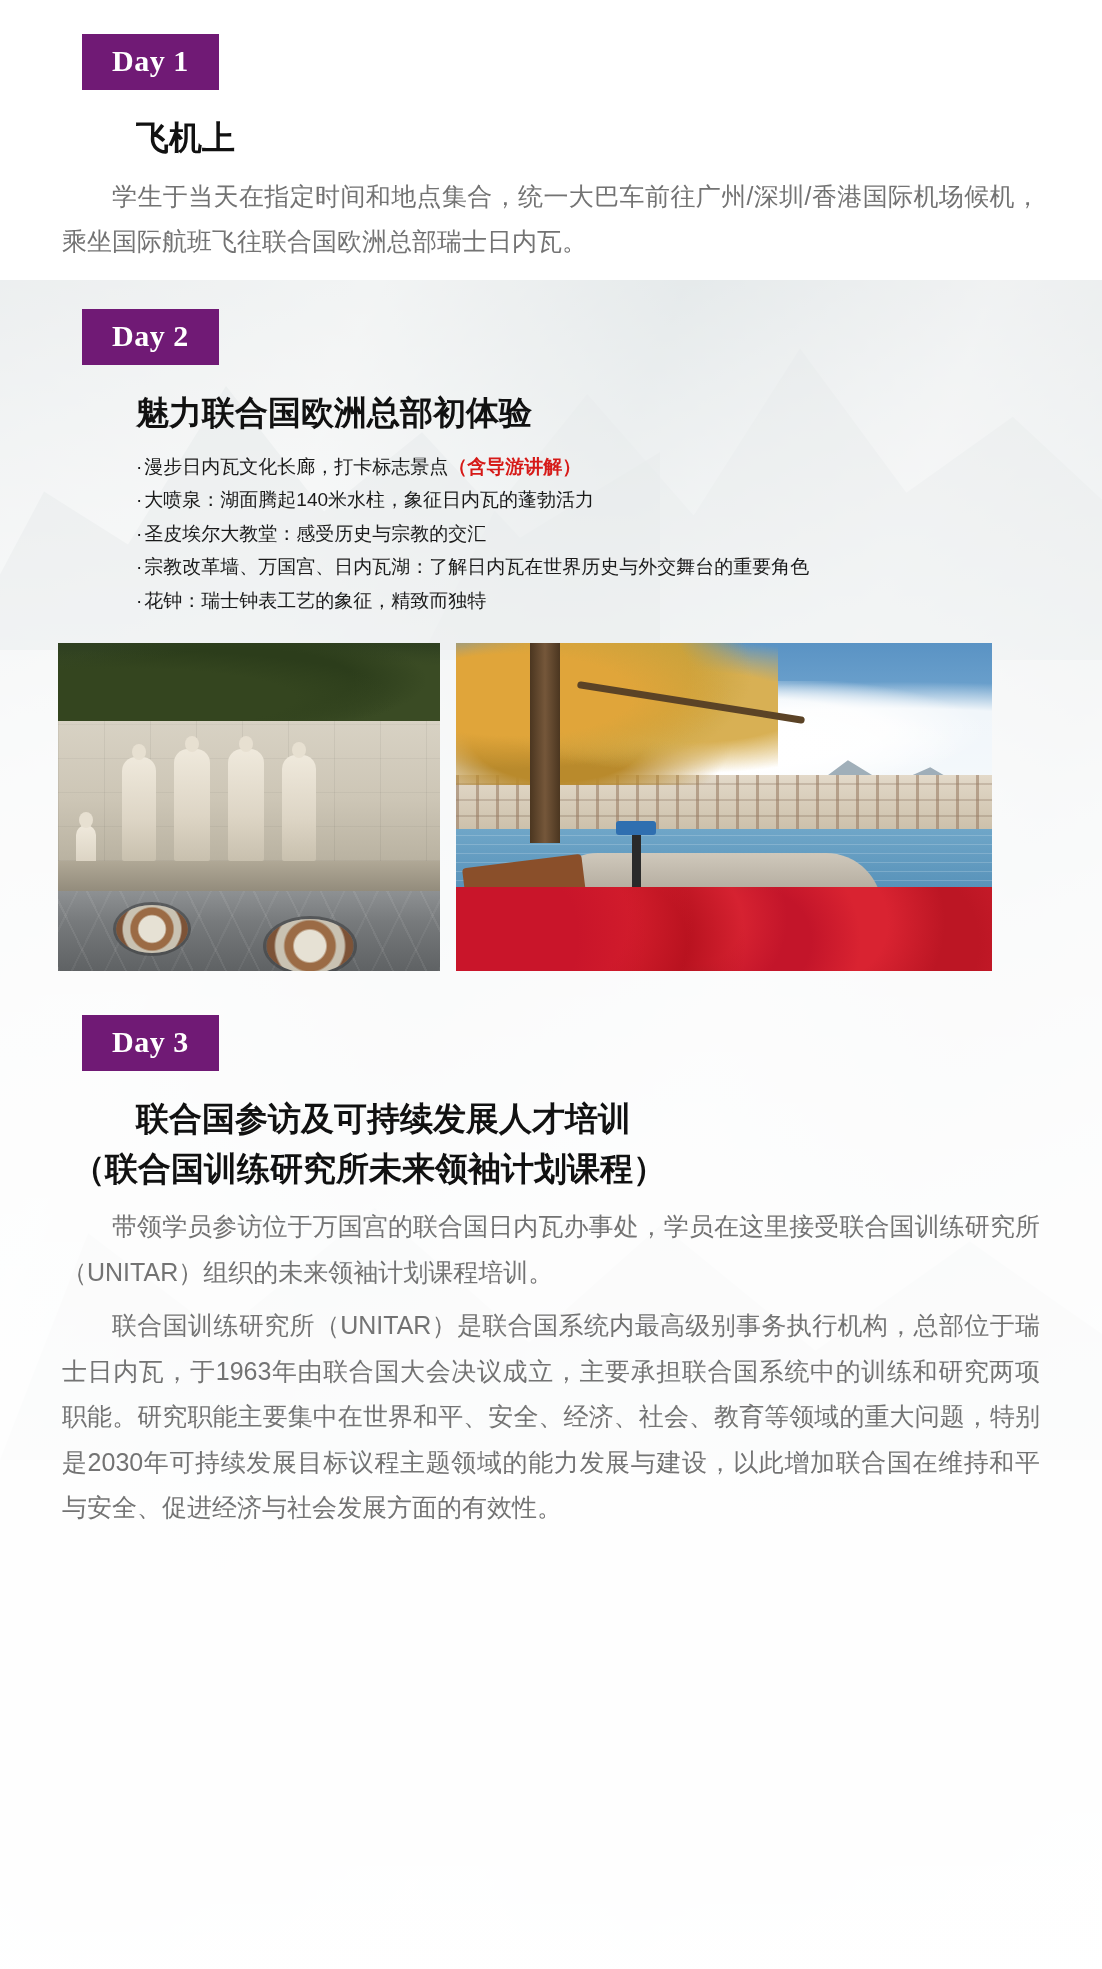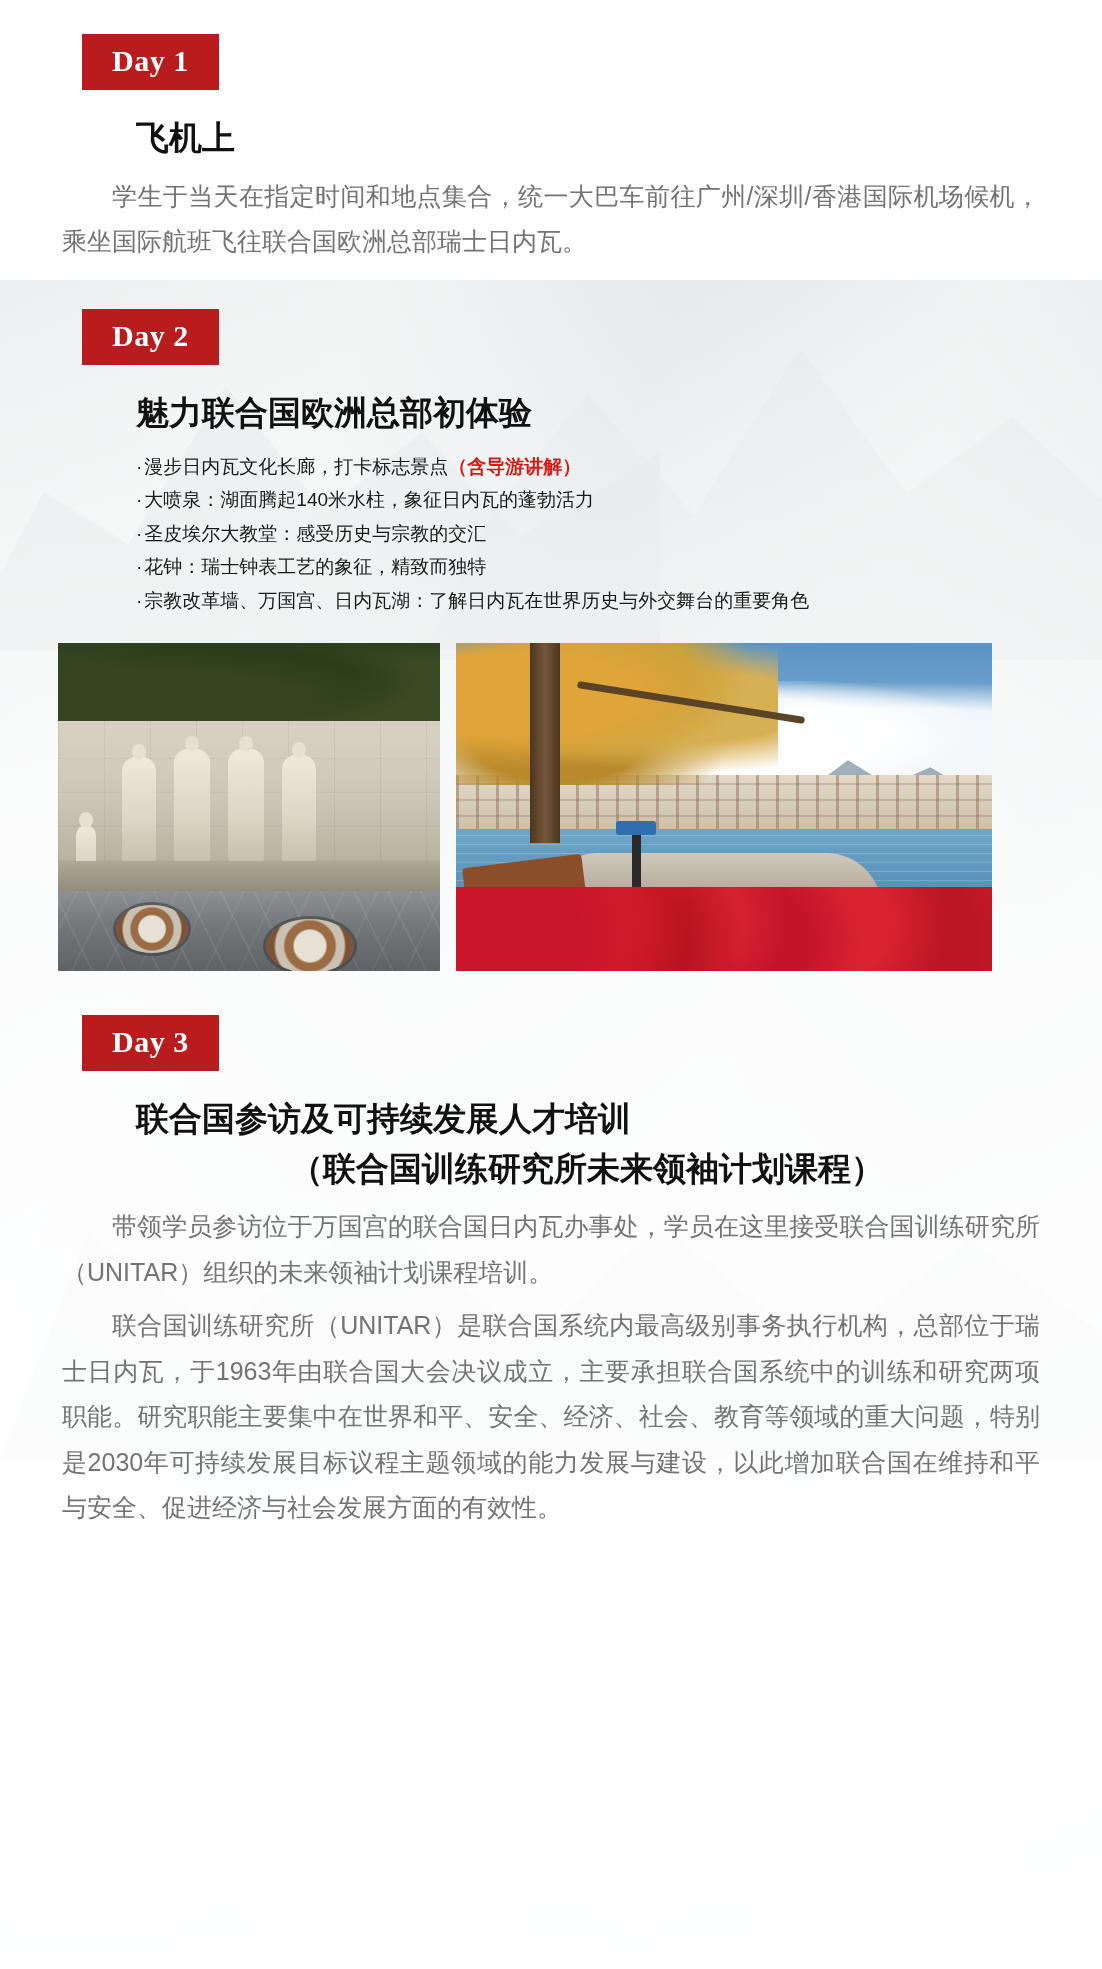--- a/index.html
+++ b/index.html
@@ -62,21 +62,21 @@
   .page {
     position: relative;
     z-index: 2;
     width: 1102px;
     padding: 0;
   }
 
   
   .day-badge {
     display: inline-block;
-    background: #b91c1c;
+    background: #701a75;
     color: #ffffff;
     font-family: "Liberation Serif", "DejaVu Serif", serif;
     font-weight: bold;
     font-size: 30px;
     letter-spacing: 0.5px;
     padding: 12px 30px 14px 30px;
     line-height: 1;
   }
   .day-row { padding-left: 82px; }
 
@@ -239,25 +239,25 @@
   <ul class="bullets">
     <li>
       <span class="dot">·</span><span>漫步日内瓦文化长廊，打卡标志景点</span><span class="hl-red">（含导游讲解）</span>
     </li>
     <li>
       <span class="dot">·</span><span>大喷泉：湖面腾起140米水柱，象征日内瓦的蓬勃活力</span>
     </li>
     <li>
       <span class="dot">·</span><span>圣皮埃尔大教堂：感受历史与宗教的交汇</span>
     </li>
+    <li style="padding-left:22px;text-indent:-22px;margin-left:-74px;padding-right:0;">
+      <span style="display:inline-block;width:74px"></span><span class="dot">·</span><span>宗教改革墙、万国宫、日内瓦湖：了解日内瓦在世界历史与外交舞台的重要角色</span>
+    </li>
     <li>
       <span class="dot">·</span><span>花钟：瑞士钟表工艺的象征，精致而独特</span>
-    </li>
-    <li style="padding-left:22px;text-indent:-22px;margin-left:-74px;padding-right:0;">
-      <span style="display:inline-block;width:74px"></span><span class="dot">·</span><span>宗教改革墙、万国宫、日内瓦湖：了解日内瓦在世界历史与外交舞台的重要角色</span>
     </li>
   </ul>
 
   <div class="photo-row">
     <div class="photo left">
       <div class="rw-sky"></div>
       <div class="rw-trees"></div>
       <div class="rw-wall"></div>
       <div class="rw-statue" style="left:64px;  bottom:110px; width:34px; height:104px;"></div>
       <div class="rw-statue" style="left:116px; bottom:110px; width:36px; height:112px;"></div>
@@ -286,21 +286,21 @@
     </div>
   </div>
 
   <div class="spacer-44"></div>
   <div class="day-row">
     <span class="day-badge">Day 3</span>
   </div>
   <div class="spacer-24"></div>
   <div class="sub-title-group" style="padding-top:0">
     <h3 class="section-title">联合国参访及可持续发展人才培训</h3>
-    <h3 class="section-title" style="padding-left:72px;text-align:center;">（联合国训练研究所未来领袖计划课程）</h3>
+    <h3 class="section-title" style="padding-left:72px;">（联合国训练研究所未来领袖计划课程）</h3>
   </div>
   <div style="height:10px"></div>
   <p class="para">带领学员参访位于万国宫的联合国日内瓦办事处，学员在这里接受联合国训练研究所（UNITAR）组织的未来领袖计划课程培训。</p>
   <div style="height:8px"></div>
   <p class="para">联合国训练研究所（UNITAR）是联合国系统内最高级别事务执行机构，总部位于瑞士日内瓦，于1963年由联合国大会决议成立，主要承担联合国系统中的训练和研究两项职能。研究职能主要集中在世界和平、安全、经济、社会、教育等领域的重大问题，特别是2030年可持续发展目标议程主题领域的能力发展与建设，以此增加联合国在维持和平与安全、促进经济与社会发展方面的有效性。</p>
   <div class="spacer-34"></div>
 
 </div>
 
 </body></html>

